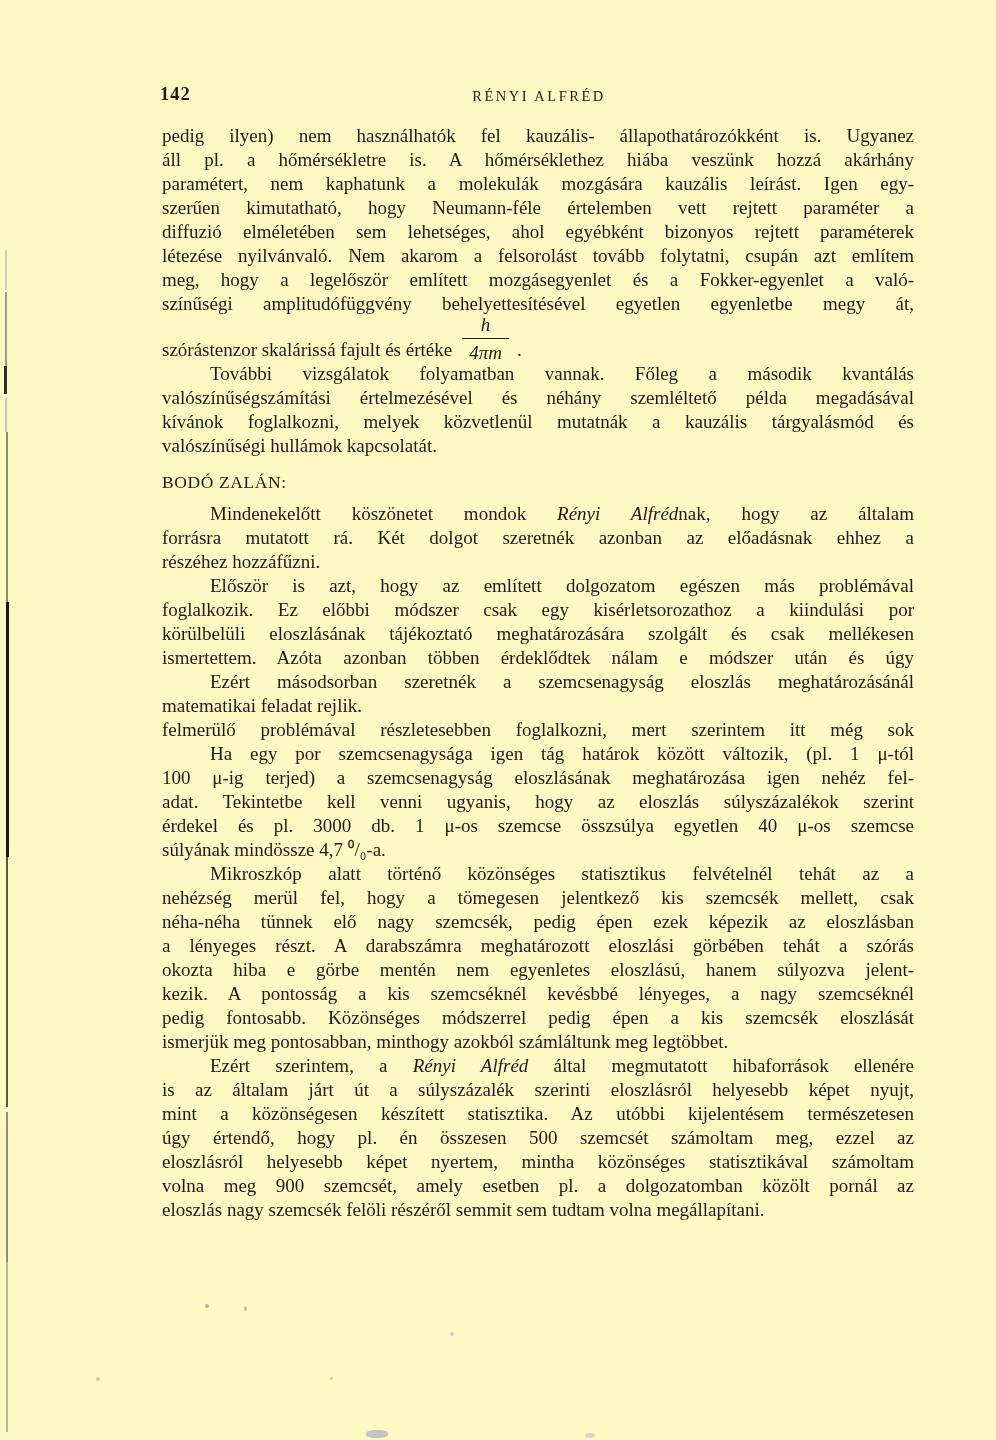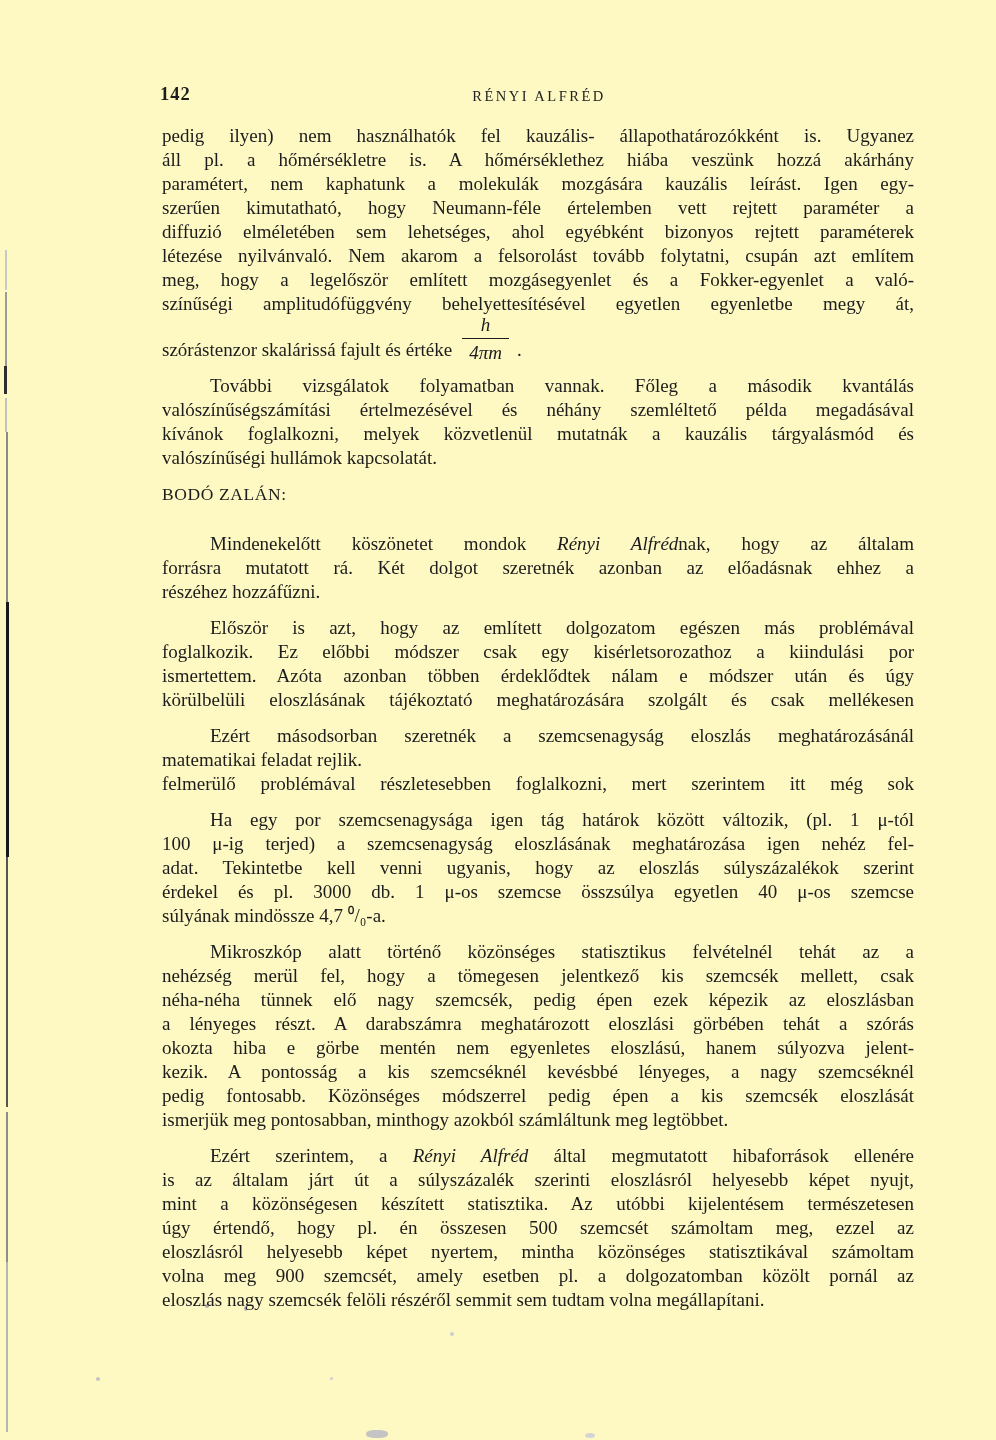--- a/index.html
+++ b/index.html
@@ -18,30 +18,30 @@
   .runhead{
     position:absolute;left:163px;top:88px;width:752px;
     text-align:center;font-size:14.5px;letter-spacing:2.5px;color:#222;
   }
   .textblock{
     position:absolute;left:162px;top:124px;width:752px;
     font-size:19px;line-height:24px;
   }
   .ln{text-align:justify;text-align-last:justify;}
   .ln.last{text-align-last:auto;}
-  .indent{text-indent:48px;margin-top:12px;}
+  .indent{text-indent:48px;}
   .formula-line{display:flex;align-items:flex-end;height:46px;}
   .frac{
     display:inline-flex;flex-direction:column;align-items:center;
     margin-left:10px;line-height:1;font-style:italic;font-size:19px;
   }
   .frac .num{padding:0 12px 4px;}
   .frac .den{border-top:1.6px solid #1c1c1c;padding:4px 7px 0;}
   .frac-period{margin-left:8px;}
-  .heading{margin-top:12px;margin-bottom:26px;font-size:17.5px;letter-spacing:0.6px;}
+  .heading{margin-top:12px;margin-bottom:8px;font-size:17.5px;letter-spacing:0.6px;}
   .artifact{position:absolute;}
   .speck{position:absolute;border-radius:50%;}
 </style>
 </head>
 <body>
 
 <div class="page">
 
   <div class="artifact" style="left:5px;top:250px;width:2px;height:40px;background:#c9c9c9;"></div>
   <div class="artifact" style="left:5px;top:292px;width:2px;height:74px;background:#9a9a9a;"></div>
@@ -96,22 +96,22 @@
 
     <div class="para">
       <div class="ln indent">Mindenekelőtt köszönetet mondok <i>Rényi Alfréd</i>nak, hogy az általam</div>
       <div class="ln">forrásra mutatott rá. Két dolgot szeretnék azonban az előadásnak ehhez a</div>
       <div class="ln last">részéhez hozzáfűzni.</div>
     </div>
 
     <div class="para">
       <div class="ln indent">Először is azt, hogy az említett dolgozatom egészen más problémával</div>
       <div class="ln">foglalkozik. Ez előbbi módszer csak egy kisérletsorozathoz a kiindulási por</div>
+      <div class="ln">körülbelüli eloszlásának tájékoztató meghatározására szolgált és csak mellékesen</div>
       <div class="ln">ismertettem. Azóta azonban többen érdeklődtek nálam e módszer után és úgy</div>
-      <div class="ln">körülbelüli eloszlásának tájékoztató meghatározására szolgált és csak mellékesen</div>
     </div>
 
     <div class="para">
       <div class="ln indent">Ezért másodsorban szeretnék a szemcsenagyság eloszlás meghatározásánál</div>
       <div class="ln last">matematikai feladat rejlik.</div>
       <div class="ln">felmerülő problémával részletesebben foglalkozni, mert szerintem itt még sok</div>
     </div>
 
     <div class="para">
       <div class="ln indent">Ha egy por szemcsenagysága igen tág határok között változik, (pl. 1 μ-tól</div>

